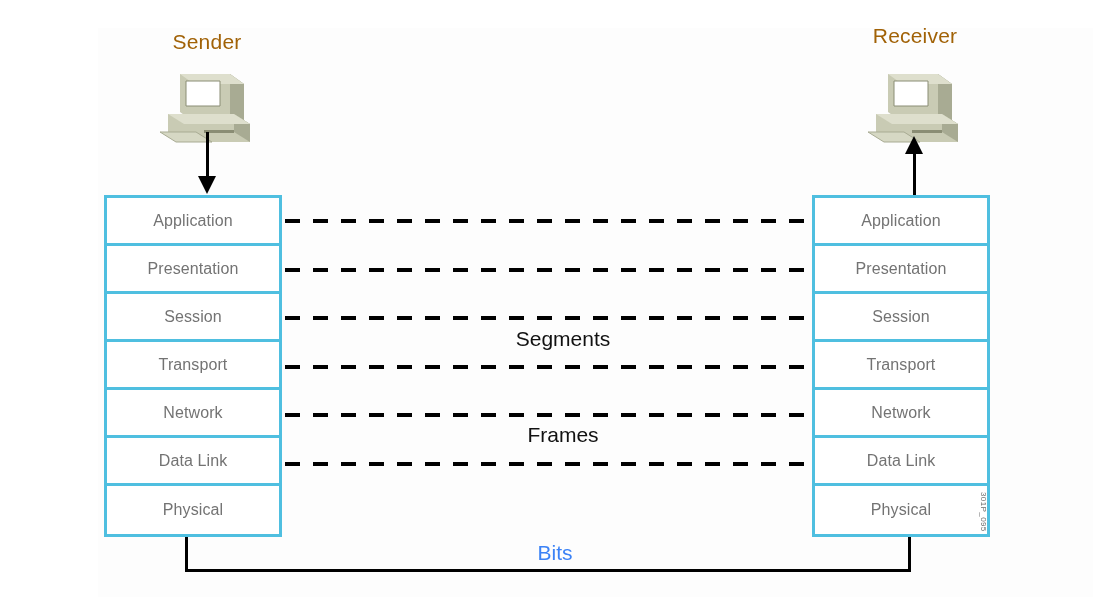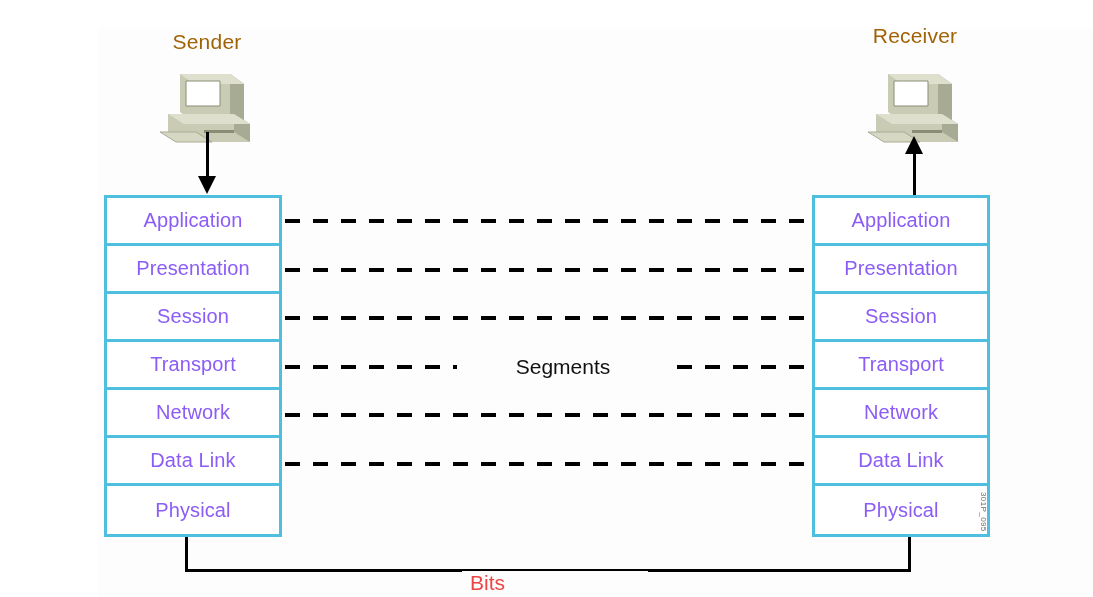--- a/index.html
+++ b/index.html
@@ -82,22 +82,22 @@
     height: 48px;
     box-sizing: border-box;
     border-bottom: 3px solid #4FBFE0;
     display: flex;
     align-items: center;
     justify-content: center;
     background: #ffffff;
   }
   .layer:last-child { border-bottom: none; }
   .layer-label {
-    font-size: 20px;
-    color: #8b5cf6;
+    font-size: 16px;
+    color: #737373;
     white-space: nowrap;
     letter-spacing: 0.1px;
     text-align: center;
   }
 
   
   .peer-line {
     position: absolute;
     left: 285px;
     width: 524px;
@@ -113,41 +113,41 @@
   .pdu-label {
     position: absolute;
     font-size: 21px;
     color: #111111;
     text-align: center;
     white-space: nowrap;
     width: 200px;
     background: #fdfdfd;
     padding: 0 6px;
   }
-  #pdu-segments { left: 457px; top: 327px; margin-top: 28px; }
+  #pdu-segments { left: 457px; top: 327px; }
   #pdu-packets  { left: 457px; top: 375px; }
   #pdu-frames   { left: 457px; top: 423px; }
 
   
   .bits-seg {
     position: absolute;
     background: #000000;
   }
   #bits-left-vert  { left: 185px; top: 537px; width: 3px;   height: 35px; }
   #bits-right-vert { left: 908px; top: 537px; width: 3px;   height: 35px; }
   #bits-horiz      { left: 185px; top: 569px; width: 726px; height: 3px; }
 
   #bits-label {
     position: absolute;
     left: 462px;
-    top: 571px;
+    top: 541px;
     width: 170px;
-    text-align: left;
+    text-align: center;
     font-size: 21px;
-    color: #ef4444;
+    color: #3b82f6;
     background: #fdfdfd;
     padding: 0 8px;
     white-space: nowrap;
   }
 
   
   #figure-code {
     position: absolute;
     left: 988px;
     top: 492px;
@@ -262,20 +262,21 @@
     </div>
     <div class="layer">
       <span class="layer-label">Data Link</span>
     </div>
     <div class="layer">
       <span class="layer-label">Physical</span>
     </div>
   </div>
 
   <div id="pdu-segments" class="pdu-label">Segments</div>
+  <div id="pdu-frames" class="pdu-label">Frames</div>
 
   <div id="bits-left-vert" class="bits-seg"></div>
   <div id="bits-horiz" class="bits-seg"></div>
   <div id="bits-right-vert" class="bits-seg"></div>
   <div id="bits-label">Bits</div>
 
   <div id="figure-code">301P_095</div>
 
 </div>
 

